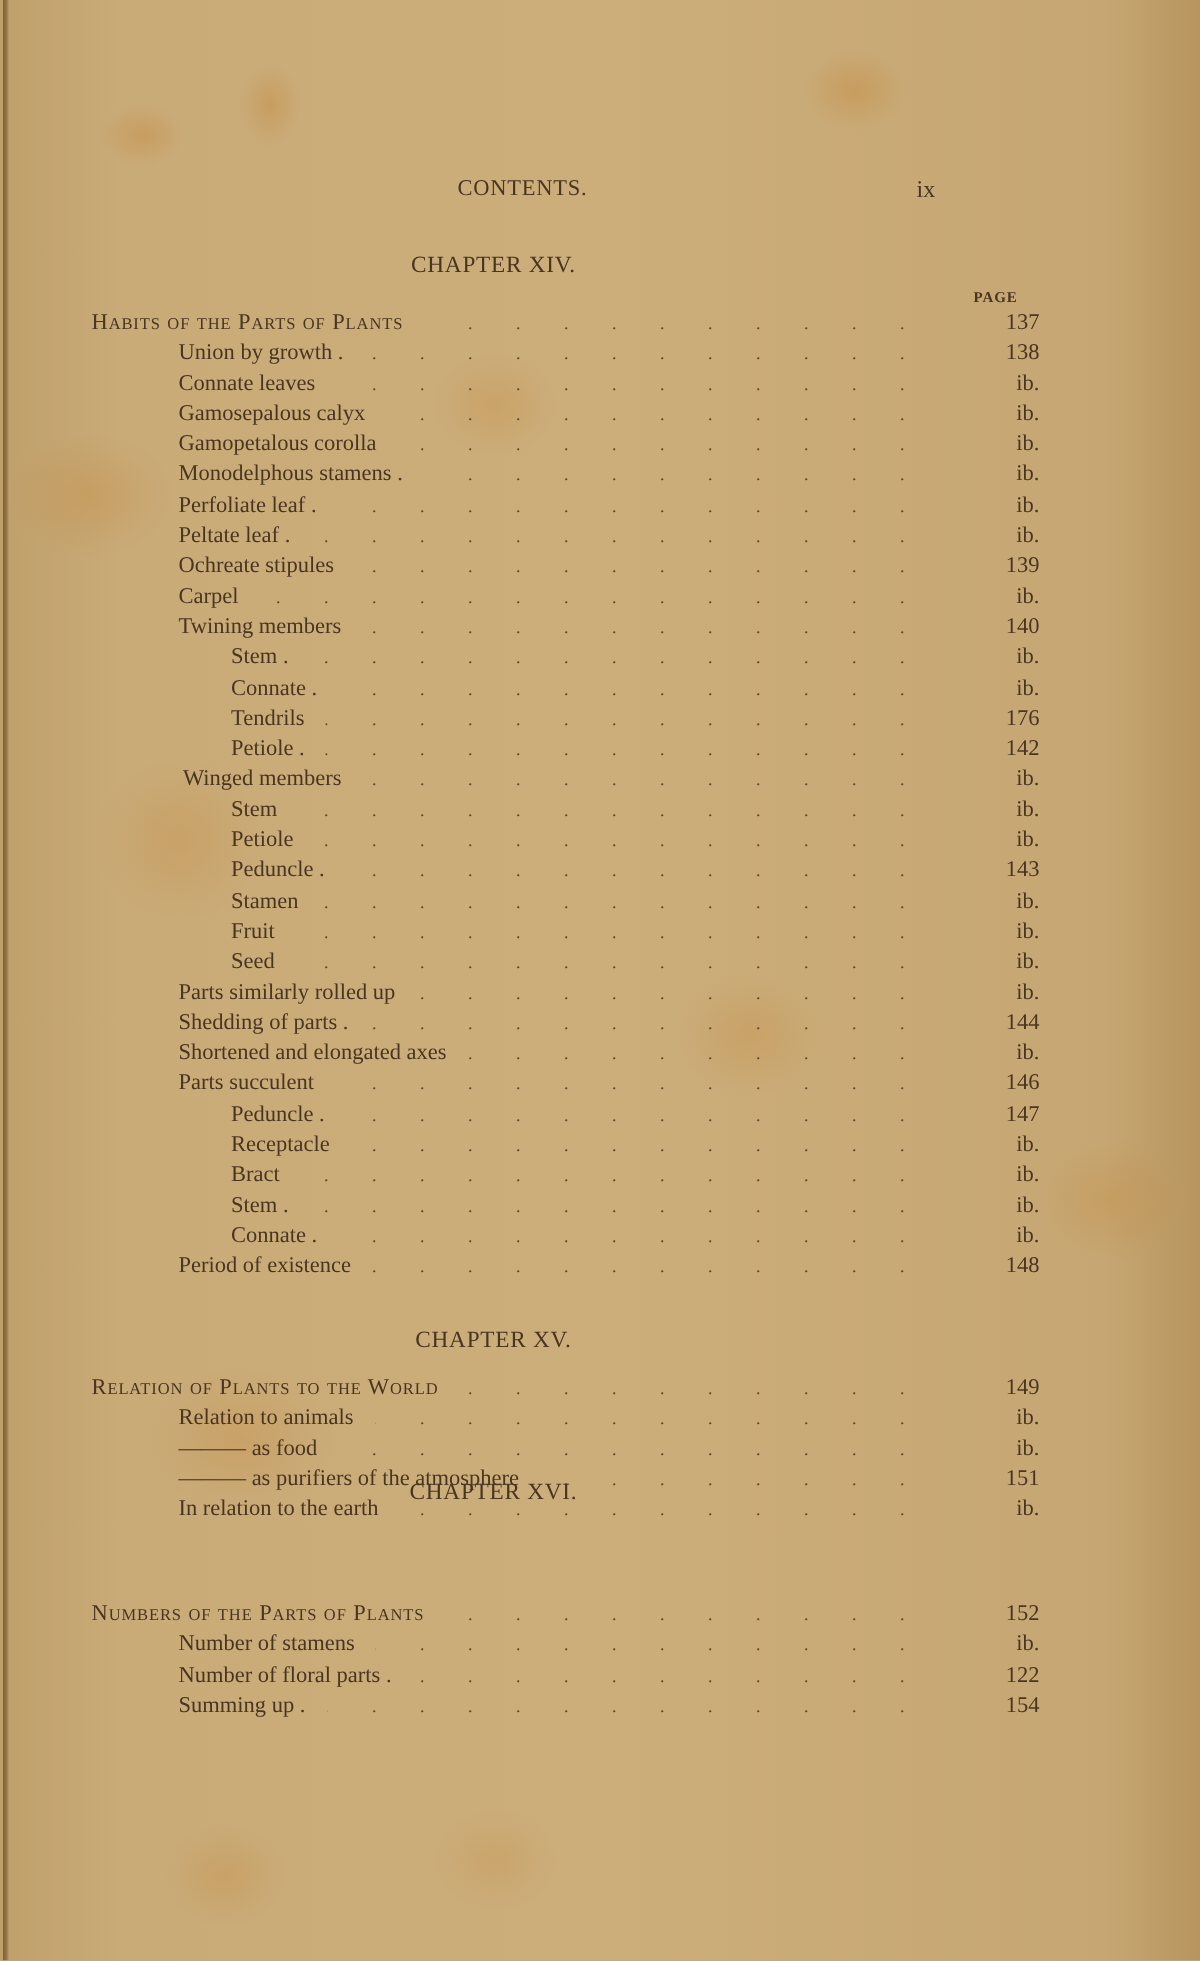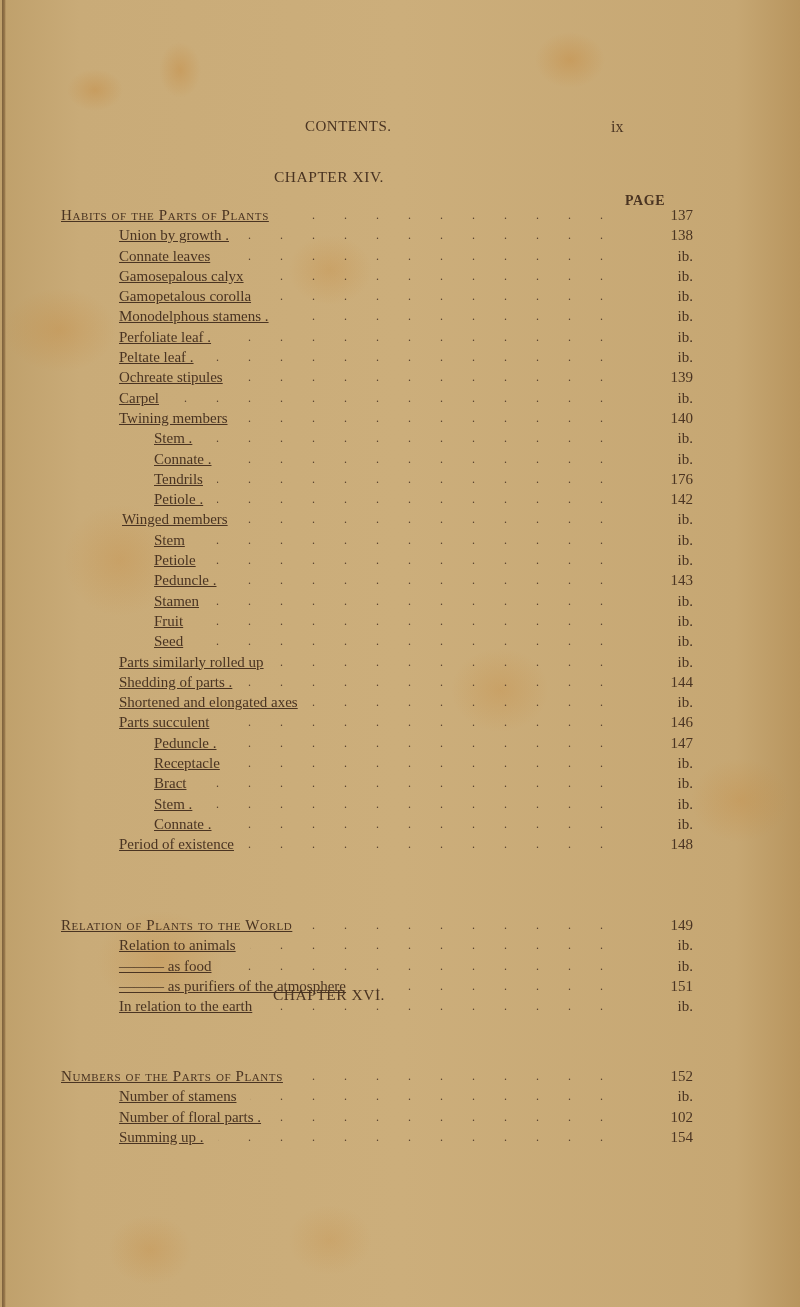--- a/index.html
+++ b/index.html
@@ -73,44 +73,43 @@
       letter-spacing: 0.5px;
       color: #4a3422;
     }
     .chapter-heading span {
       display: inline-block;
       position: relative;
       left: -12px;
     }
     .page-label {
       position: absolute;
-      left: 625px;
+      left: 649px;
       top: 193px;
-      font-size: 14px;
+      font-size: 10px;
       letter-spacing: 0.6px;
       font-weight: bold;
       color: #4a3422;
     }
     .toc {
       position: absolute;
       left: 0;
       width: 800px;
     }
     .row {
       position: relative;
       height: 20.3px;
       font-size: 15px;
       line-height: 20px;
       white-space: nowrap;
     }
     .row .label {
       position: absolute;
       top: 0;
       color: #4a3422;
-      text-decoration: underline;
     }
     .row.lvl0 .label { left: 61px; }
     .row.lvl1 .label { left: 119px; }
     .row.lvl2 .label { left: 154px; }
     .row.lvl1w .label { left: 122px; }
     .row .sc {
       font-variant: small-caps;
       letter-spacing: 0.6px;
     }
     .row .leader {
@@ -306,20 +305,23 @@
         <span class="label">Connate .</span>
         <span class="pg">ib.</span>
       </div>
       <div class="row lvl1">
         <span class="leader" style="left: 248px;">........................................</span>
         <span class="label">Period of existence</span>
         <span class="pg">148</span>
       </div>
     </div>
 
+  <div class="chapter-heading" style="top:885px;">
+    <span>CHAPTER XV.</span>
+  </div>
   <div class="toc" id="toc-1" style="top:915px;">
       <div class="row lvl0">
         <span class="leader" style="left: 306px;">........................................</span>
         <span class="label sc">Relation of Plants to the World</span>
         <span class="pg">149</span>
       </div>
       <div class="row lvl1">
         <span class="leader" style="left: 250px;">........................................</span>
         <span class="label">Relation to animals</span>
         <span class="pg">ib.</span>
@@ -351,21 +353,21 @@
         <span class="pg">152</span>
       </div>
       <div class="row lvl1">
         <span class="leader" style="left: 250px;">........................................</span>
         <span class="label">Number of stamens</span>
         <span class="pg">ib.</span>
       </div>
       <div class="row lvl1">
         <span class="leader" style="left: 275px;">........................................</span>
         <span class="label">Number of floral parts .</span>
-        <span class="pg">102</span>
+        <span class="pg">122</span>
       </div>
       <div class="row lvl1">
         <span class="leader" style="left: 218px;">........................................</span>
         <span class="label">Summing up .</span>
         <span class="pg">154</span>
       </div>
     </div>
 </div>
 
 </body></html>

